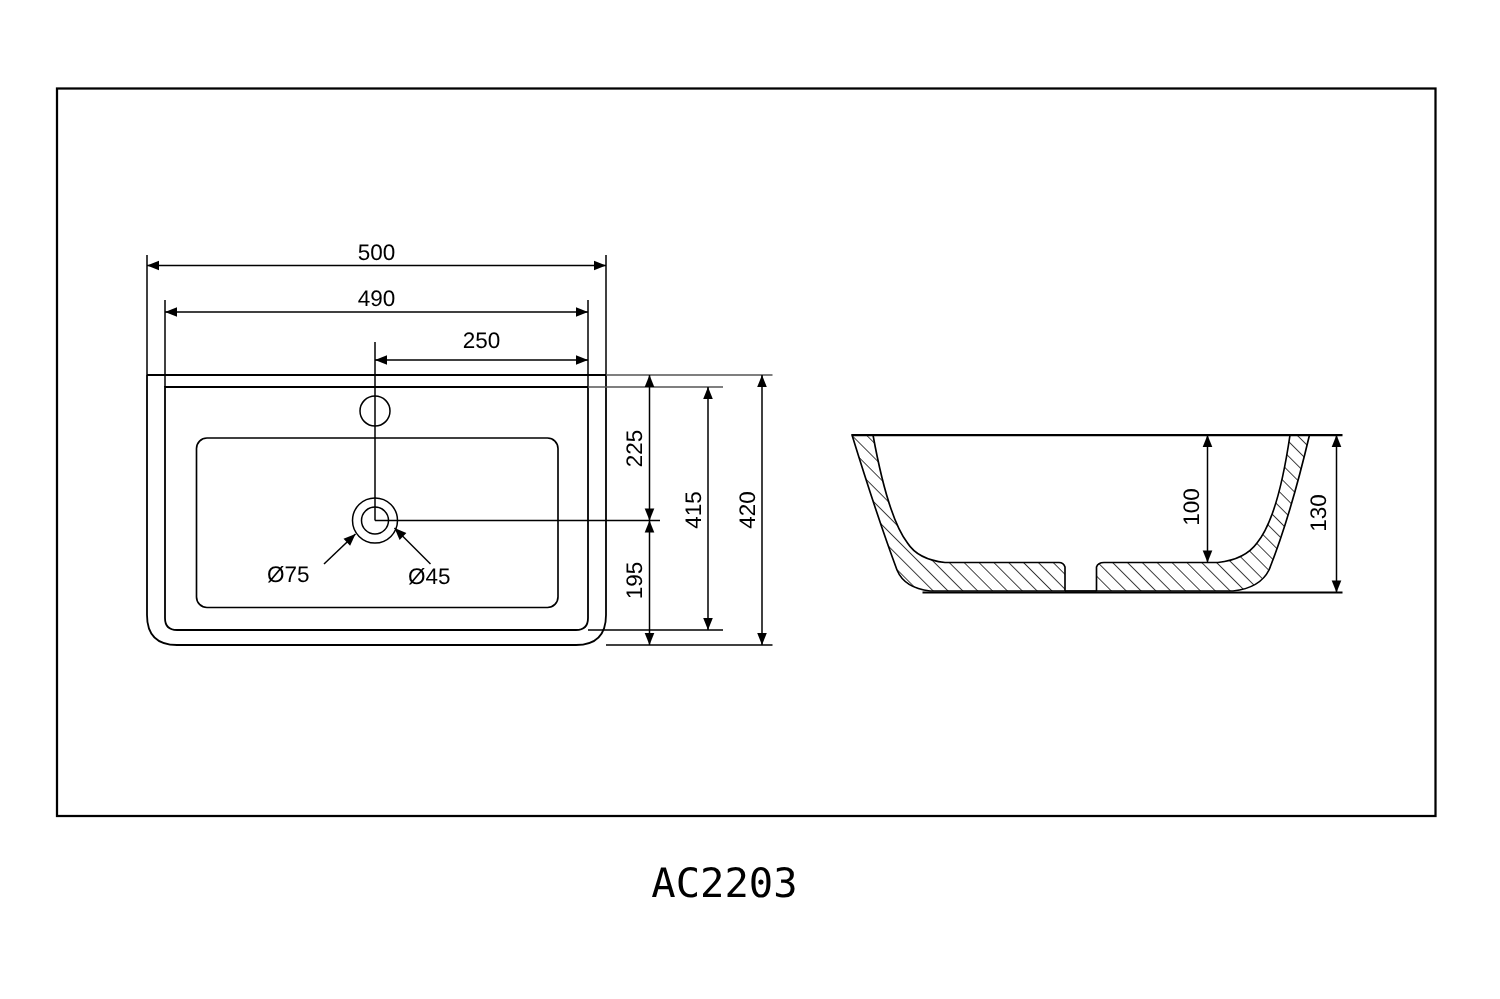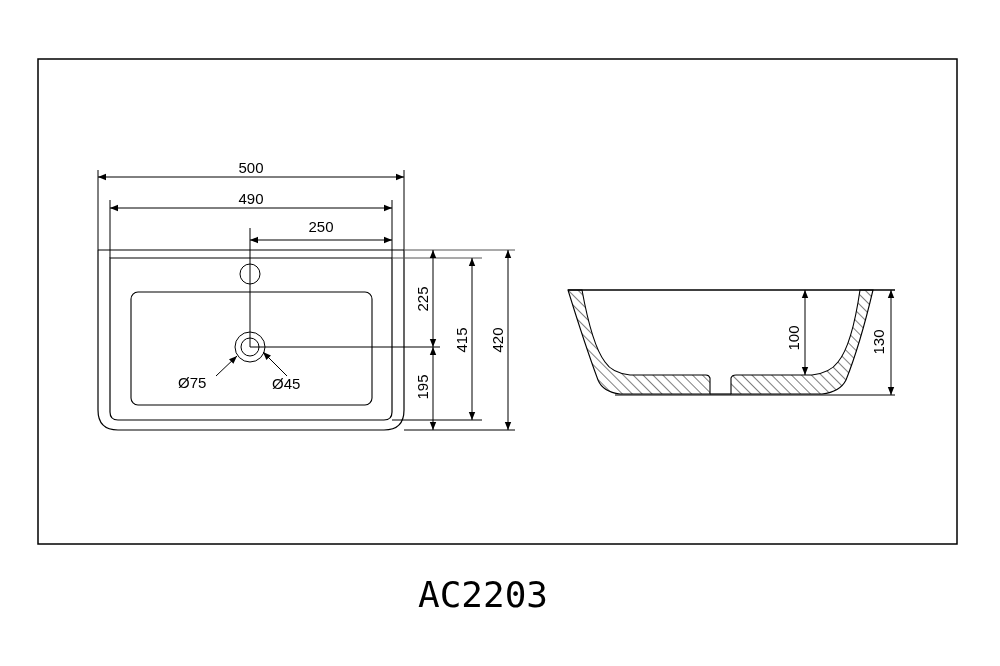--- a/index.html
+++ b/index.html
@@ -1,19 +1,19 @@
 <!DOCTYPE html>
 <html><head>
 <meta charset="utf-8">
 <style>
   html, body { margin: 0; padding: 0; background: #ffffff; }
   body { width: 1000px; height: 666px; position: relative; overflow: hidden; font-family: "Liberation Sans", sans-serif; }
   #drawing { position: absolute; left: 0; top: 0; width: 1000px; height: 666px; }
   .dimtxt { font-family: "Liberation Sans", sans-serif; font-size: 15px; fill: #000; }
-  .model { position: absolute; left: 0; width: 966px; top: 574px; text-align: center; font-family: "DejaVu Sans Mono", monospace; font-size: 36px; color: #000; letter-spacing: 0px; }
+  .model { position: absolute; left: 0; width: 966px; top: 574px; text-align: center; font-family: "DejaVu Sans Mono", monospace; font-size: 27px; color: #000; letter-spacing: 0px; }
 </style>
 </head>
 <body>
 
 <svg id="drawing" viewBox="0 0 1000 666" xmlns="http://www.w3.org/2000/svg">
   <defs>
     <marker id="arr" viewBox="0 0 10 10" refX="10" refY="5" markerWidth="10" markerHeight="8" orient="auto-start-reverse" markerUnits="userSpaceOnUse">
       <path d="M0,1 L10,5 L0,9 z" fill="#000"></path>
     </marker>
     <pattern id="hatch" patternUnits="userSpaceOnUse" width="7" height="7" patternTransform="rotate(-45)">

